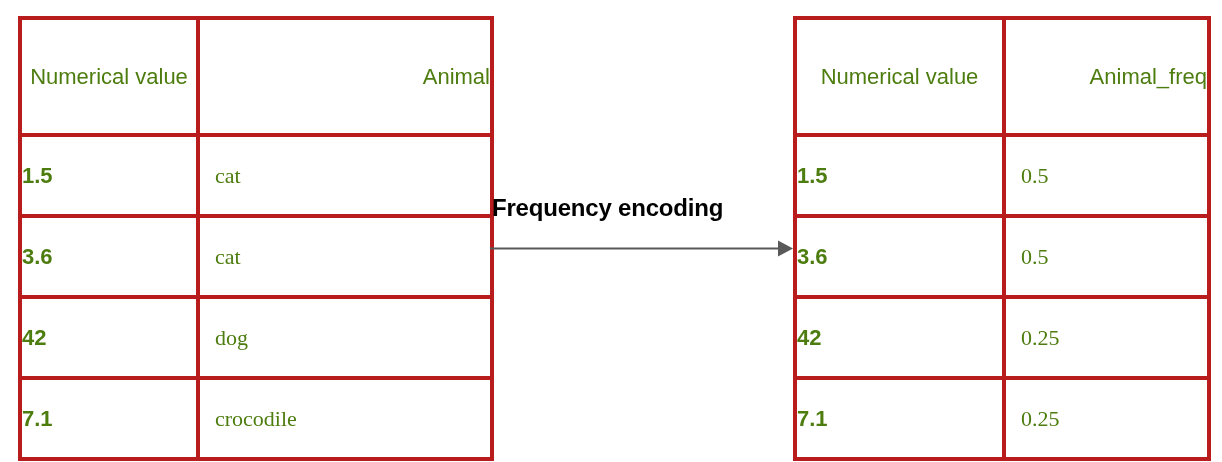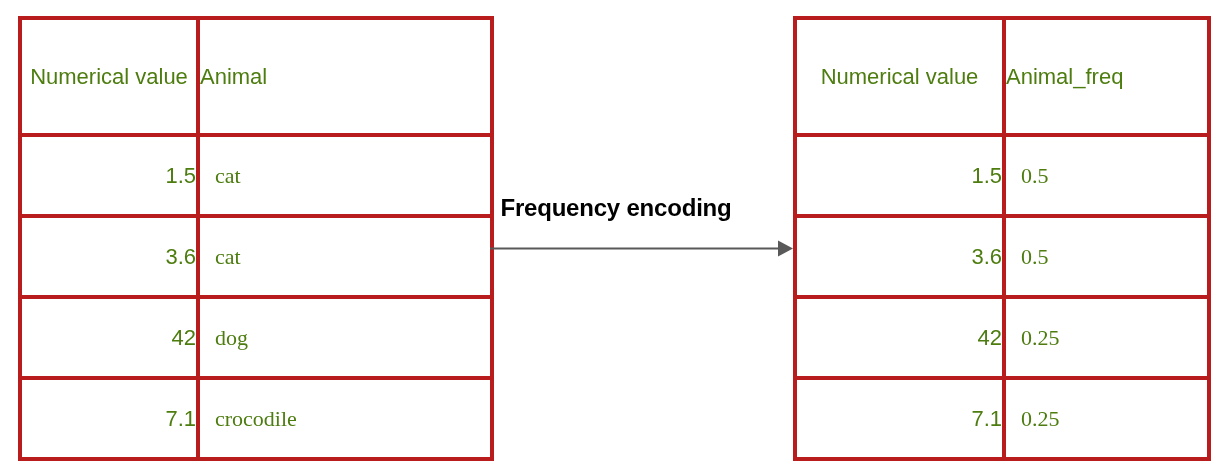--- a/index.html
+++ b/index.html
@@ -36,33 +36,34 @@
     font-size: 22px;
     line-height: 27px;
     color: #4d7c0f;
     padding: 0;
     vertical-align: middle;
   }
   .tbl .hdr-row td { height: 113px; }
   .tbl .data-row td { height: 77px; }
 
   .cell-num {
-    text-align: right;
+    text-align: left;
+    font-weight: bold;
   }
   .cell-cat {
     text-align: left;
     padding-left: 15px !important;
     font-family: Liberation Serif, serif;
   }
   .cell-hdr-num {
     text-align: center;
     padding-bottom: 14px;
   }
   .cell-hdr-cat {
-    text-align: left;
+    text-align: right;
     padding-bottom: 2px;
   }
   .cell-data-num { padding-bottom: 9px; }
   .cell-data-cat { padding-bottom: 9px; }
 
   
   #table-left {
     left: 18px;
     top: 16px;
     width: 472px;
@@ -78,21 +79,20 @@
   }
   #table-right .col-a { width: 209px; }
   #table-right .col-b { width: 205px; }
 
   
   #transform-label {
     position: absolute;
     left: 492px;
     top: 193px;
     width: 248px;
-    text-align: center;
     font-size: 24px;
     font-weight: bold;
     line-height: 30px;
     letter-spacing: -0.2px;
     color: #000000;
     white-space: nowrap;
   }
   #transform-arrow {
     position: absolute;
     left: 488px;

